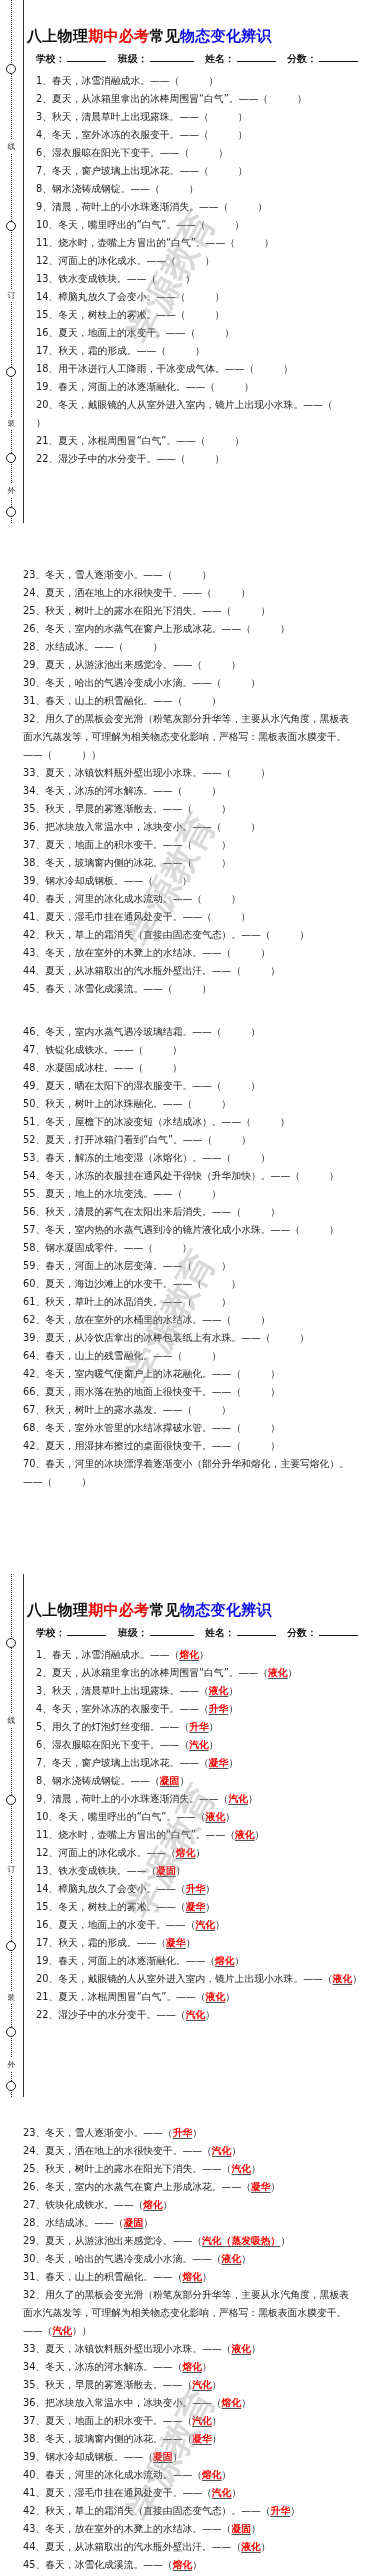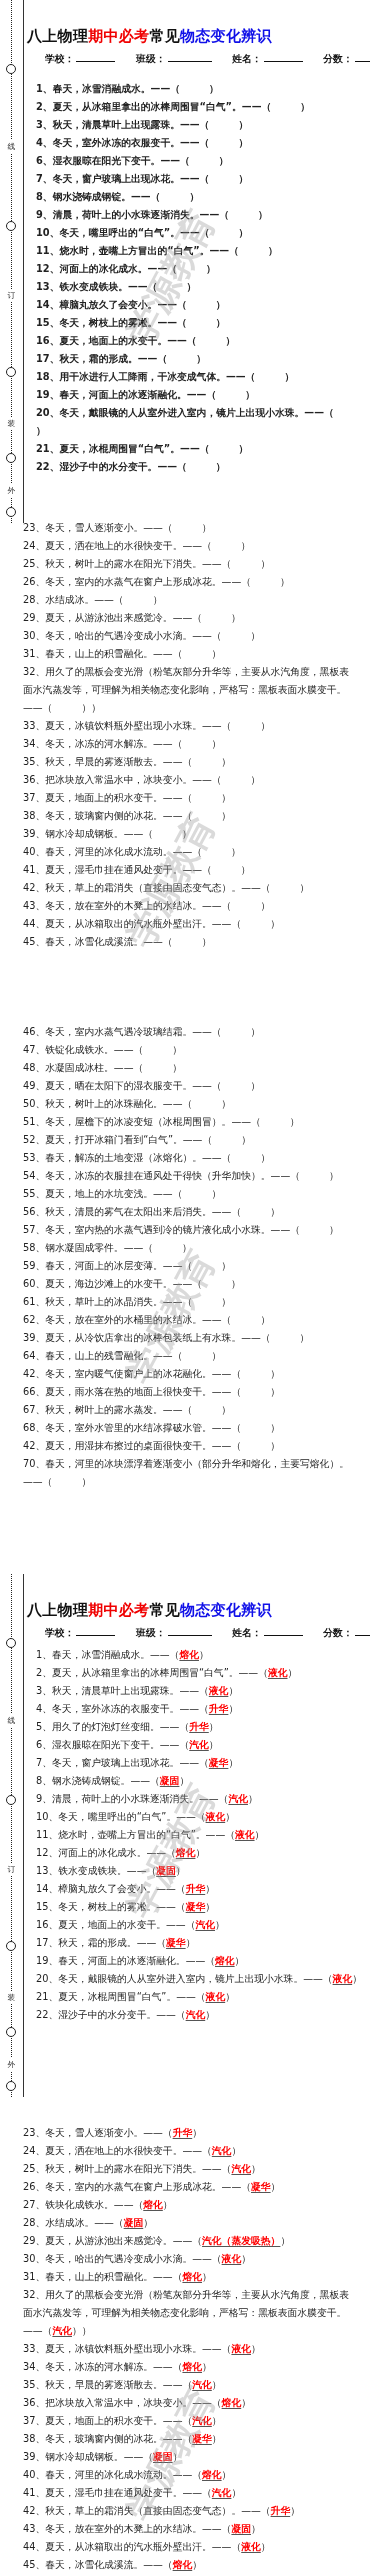--- a/index.html
+++ b/index.html
@@ -11,21 +11,21 @@
                    border-left:1.5px dotted #222; }
   .binding .vline { position:absolute; left:23px; top:0; bottom:0; width:0.5px; background:#333; }
   .binding .mark { position:absolute; left:4.6px; width:13.4px; height:13.4px; background:#fff;
                    text-align:center; font-size:7.7px; line-height:13.4px; color:#222; }
   .binding .circle { position:absolute; left:6.2px; width:8.2px; height:8.2px; border:0.8px solid #222;
                      border-radius:50%; background:#fff; }
   .title { position:absolute; left:27px; width:330px; font-size:15px; font-weight:bold;
            white-space:nowrap; letter-spacing:0.3px; }
   .title .red { color:#f00000; } .title .blue { color:#1010e8; } .title .black { color:#111; }
   .info { position:absolute; left:36px; font-size:9.8px; font-weight:bold; white-space:nowrap; }
-  .info span.lbl { display:inline-block;margin-left:9px; }
+  .info span.lbl { display:inline-block; }
   .info span.blank { display:inline-block; border-bottom:0.8px solid #111; height:9.3px; margin:0 8.2px 0 2.1px; vertical-align:baseline; }
   .items { position:absolute; width:335px; }
   .item { font-size:9.8px; line-height:18px; white-space:normal; color:#222; }
   .item .ans { color:#f00; font-weight:bold; text-decoration:underline; text-decoration-color:#555;
                text-underline-offset:1.5px; }
   .item .gap { display:inline-block; width:29px; }
   .watermark { position:absolute; font-size:36px; color:rgba(150,150,150,0.35); font-weight:bold;
                transform:rotate(-62deg); transform-origin:left top; white-space:nowrap; pointer-events:none; }
 </style>
 </head>
@@ -51,21 +51,21 @@
     <span class="black">八上物理</span><span class="red">期中必考</span><span class="black">常见</span><span class="blue">物态变化辨识</span>
   </div>
 
   <div class="info" style="top:52px;">
     <span class="lbl">学校：</span><span class="blank" style="width:39px;"></span>
     <span class="lbl">班级：</span><span class="blank" style="width:44px;"></span>
     <span class="lbl">姓名：</span><span class="blank" style="width:39px;"></span>
     <span class="lbl">分数：</span><span class="blank" style="width:39px;margin-right:0;"></span>
   </div>
 
-  <div class="items" style="left:36px;top:80px;font-weight:bold;">
+  <div class="items" style="left:36px;top:72px;">
       <div class="item"><span>1</span><span>、</span><span>春天，冰雪消融成水。</span><span>——</span><span>（</span><span class="gap"></span><span>）</span></div>
       <div class="item"><span>2</span><span>、</span><span>夏天，从冰箱里拿出的冰棒周围冒“白气”。</span><span>——</span><span>（</span><span class="gap"></span><span>）</span></div>
       <div class="item"><span>3</span><span>、</span><span>秋天，清晨草叶上出现露珠。</span><span>——</span><span>（</span><span class="gap"></span><span>）</span></div>
       <div class="item"><span>4</span><span>、</span><span>冬天，室外冰冻的衣服变干。</span><span>——</span><span>（</span><span class="gap"></span><span>）</span></div>
       <div class="item"><span>6</span><span>、</span><span>湿衣服晾在阳光下变干。</span><span>——</span><span>（</span><span class="gap"></span><span>）</span></div>
       <div class="item"><span>7</span><span>、</span><span>冬天，窗户玻璃上出现冰花。</span><span>——</span><span>（</span><span class="gap"></span><span>）</span></div>
       <div class="item"><span>8</span><span>、</span><span>钢水浇铸成钢锭。</span><span>——</span><span>（</span><span class="gap"></span><span>）</span></div>
       <div class="item"><span>9</span><span>、</span><span>清晨，荷叶上的小水珠逐渐消失。</span><span>——</span><span>（</span><span class="gap"></span><span>）</span></div>
       <div class="item"><span>10</span><span>、</span><span>冬天，嘴里呼出的“白气”。</span><span>——</span><span>（</span><span class="gap"></span><span>）</span></div>
       <div class="item"><span>11</span><span>、</span><span>烧水时，壶嘴上方冒出的“白气”。</span><span>——</span><span>（</span><span class="gap"></span><span>）</span></div>
@@ -74,21 +74,21 @@
       <div class="item"><span>14</span><span>、</span><span>樟脑丸放久了会变小。</span><span>——</span><span>（</span><span class="gap"></span><span>）</span></div>
       <div class="item"><span>15</span><span>、</span><span>冬天，树枝上的雾凇。</span><span>——</span><span>（</span><span class="gap"></span><span>）</span></div>
       <div class="item"><span>16</span><span>、</span><span>夏天，地面上的水变干。</span><span>——</span><span>（</span><span class="gap"></span><span>）</span></div>
       <div class="item"><span>17</span><span>、</span><span>秋天，霜的形成。</span><span>——</span><span>（</span><span class="gap"></span><span>）</span></div>
       <div class="item"><span>18</span><span>、</span><span>用干冰进行人工降雨，干冰变成气体。</span><span>——</span><span>（</span><span class="gap"></span><span>）</span></div>
       <div class="item"><span>19</span><span>、</span><span>春天，河面上的冰逐渐融化。</span><span>——</span><span>（</span><span class="gap"></span><span>）</span></div>
       <div class="item"><span>20</span><span>、</span><span>冬天，戴眼镜的人从室外进入室内，镜片上出现小水珠。</span><span>——</span><span>（</span><span class="gap"></span><span>）</span></div>
       <div class="item"><span>21</span><span>、</span><span>夏天，冰棍周围冒“白气”。</span><span>——</span><span>（</span><span class="gap"></span><span>）</span></div>
       <div class="item"><span>22</span><span>、</span><span>湿沙子中的水分变干。</span><span>——</span><span>（</span><span class="gap"></span><span>）</span></div>
     </div>
-  <div class="items" style="left:23px;top:519px;">
+  <div class="items" style="left:23px;top:566px;">
       <div class="item"><span>23</span><span>、</span><span>冬天，雪人逐渐变小。</span><span>——</span><span>（</span><span class="gap"></span><span>）</span></div>
       <div class="item"><span>24</span><span>、</span><span>夏天，洒在地上的水很快变干。</span><span>——</span><span>（</span><span class="gap"></span><span>）</span></div>
       <div class="item"><span>25</span><span>、</span><span>秋天，树叶上的露水在阳光下消失。</span><span>——</span><span>（</span><span class="gap"></span><span>）</span></div>
       <div class="item"><span>26</span><span>、</span><span>冬天，室内的水蒸气在窗户上形成冰花。</span><span>——</span><span>（</span><span class="gap"></span><span>）</span></div>
       <div class="item"><span>28</span><span>、</span><span>水结成冰。</span><span>——</span><span>（</span><span class="gap"></span><span>）</span></div>
       <div class="item"><span>29</span><span>、</span><span>夏天，从游泳池出来感觉冷。</span><span>——</span><span>（</span><span class="gap"></span><span>）</span></div>
       <div class="item"><span>30</span><span>、</span><span>冬天，哈出的气遇冷变成小水滴。</span><span>——</span><span>（</span><span class="gap"></span><span>）</span></div>
       <div class="item"><span>31</span><span>、</span><span>春天，山上的积雪融化。</span><span>——</span><span>（</span><span class="gap"></span><span>）</span></div>
       <div class="item"><span>32</span><span>、</span><span>用久了的黑板会变光滑（粉笔灰部分升华等，主要从水汽角度，黑板表面水汽蒸发等，可理解为相关物态变化影响，严格写：黑板表面水膜变干。</span><span>——</span><span>（</span><span class="gap"></span><span>）</span><span>）</span></div>
       <div class="item"><span>33</span><span>、</span><span>夏天，冰镇饮料瓶外壁出现小水珠。</span><span>——</span><span>（</span><span class="gap"></span><span>）</span></div>
@@ -104,21 +104,21 @@
       <div class="item"><span>43</span><span>、</span><span>冬天，放在室外的木凳上的水结冰。</span><span>——</span><span>（</span><span class="gap"></span><span>）</span></div>
       <div class="item"><span>44</span><span>、</span><span>夏天，从冰箱取出的汽水瓶外壁出汗。</span><span>——</span><span>（</span><span class="gap"></span><span>）</span></div>
       <div class="item"><span>45</span><span>、</span><span>春天，冰雪化成溪流。</span><span>——</span><span>（</span><span class="gap"></span><span>）</span></div>
     </div>
   <div class="items" style="left:23px;top:1023px;">
       <div class="item"><span>46</span><span>、</span><span>冬天，室内水蒸气遇冷玻璃结霜。</span><span>——</span><span>（</span><span class="gap"></span><span>）</span></div>
       <div class="item"><span>47</span><span>、</span><span>铁锭化成铁水。</span><span>——</span><span>（</span><span class="gap"></span><span>）</span></div>
       <div class="item"><span>48</span><span>、</span><span>水凝固成冰柱。</span><span>——</span><span>（</span><span class="gap"></span><span>）</span></div>
       <div class="item"><span>49</span><span>、</span><span>夏天，晒在太阳下的湿衣服变干。</span><span>——</span><span>（</span><span class="gap"></span><span>）</span></div>
       <div class="item"><span>50</span><span>、</span><span>秋天，树叶上的冰珠融化。</span><span>——</span><span>（</span><span class="gap"></span><span>）</span></div>
-      <div class="item"><span>51</span><span>、</span><span>冬天，屋檐下的冰凌变短（冰棍周围冒）。</span><span>——</span><span>（</span><span class="gap"></span><span>）</span></div>
+      <div class="item"><span>51</span><span>、</span><span>冬天，屋檐下的冰凌变短（水结成冰）。</span><span>——</span><span>（</span><span class="gap"></span><span>）</span></div>
       <div class="item"><span>52</span><span>、</span><span>夏天，打开冰箱门看到“白气”。</span><span>——</span><span>（</span><span class="gap"></span><span>）</span></div>
       <div class="item"><span>53</span><span>、</span><span>春天，解冻的土地变湿（冰熔化）。</span><span>——</span><span>（</span><span class="gap"></span><span>）</span></div>
       <div class="item"><span>54</span><span>、</span><span>冬天，冰冻的衣服挂在通风处干得快（升华加快）。</span><span>——</span><span>（</span><span class="gap"></span><span>）</span></div>
       <div class="item"><span>55</span><span>、</span><span>夏天，地上的水坑变浅。</span><span>——</span><span>（</span><span class="gap"></span><span>）</span></div>
       <div class="item"><span>56</span><span>、</span><span>秋天，清晨的雾气在太阳出来后消失。</span><span>——</span><span>（</span><span class="gap"></span><span>）</span></div>
       <div class="item"><span>57</span><span>、</span><span>冬天，室内热的水蒸气遇到冷的镜片液化成小水珠。</span><span>——</span><span>（</span><span class="gap"></span><span>）</span></div>
       <div class="item"><span>58</span><span>、</span><span>钢水凝固成零件。</span><span>——</span><span>（</span><span class="gap"></span><span>）</span></div>
       <div class="item"><span>59</span><span>、</span><span>春天，河面上的冰层变薄。</span><span>——</span><span>（</span><span class="gap"></span><span>）</span></div>
       <div class="item"><span>60</span><span>、</span><span>夏天，海边沙滩上的水变干。</span><span>——</span><span>（</span><span class="gap"></span><span>）</span></div>
       <div class="item"><span>61</span><span>、</span><span>秋天，草叶上的冰晶消失。</span><span>——</span><span>（</span><span class="gap"></span><span>）</span></div>

